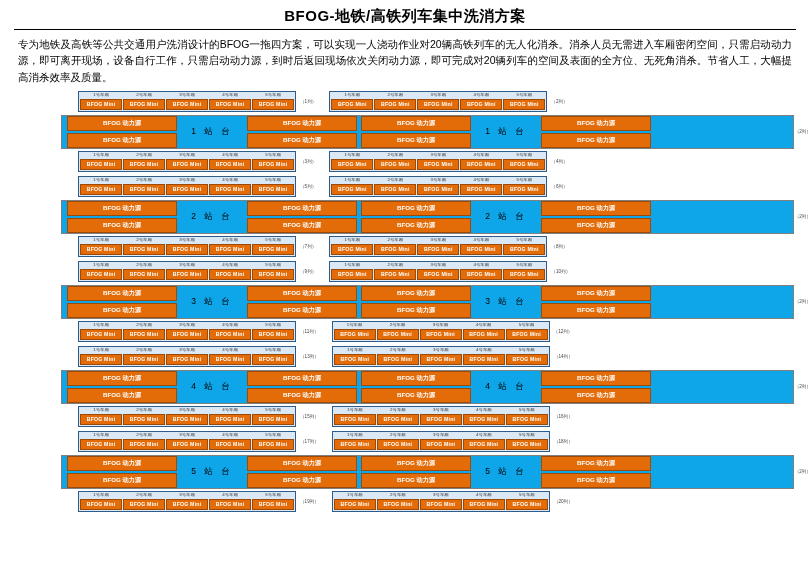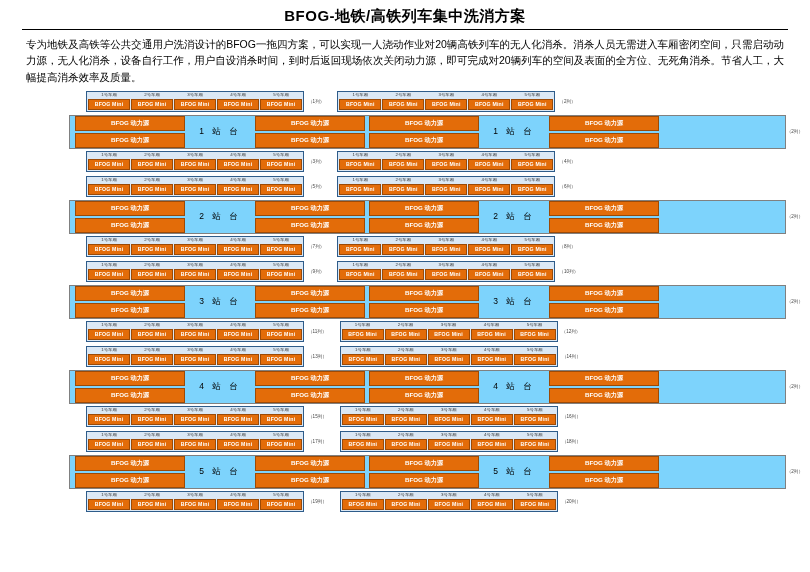--- a/index.html
+++ b/index.html
@@ -12,21 +12,21 @@
     height: 572px;
     font-family: "Liberation Sans", sans-serif;
     color: #000;
     overflow: hidden;
   }
   .page {
     position: relative;
     width: 810px;
     height: 572px;
     box-sizing: border-box;
-    padding: 0 22px;
+    padding: 0 14px;
   }
   .title {
     text-align: center;
     font-size: 15px;
     font-weight: bold;
     letter-spacing: 0.5px;
     padding-top: 7px;
     padding-bottom: 3px;
   }
   .title-rule {
@@ -103,21 +103,21 @@
   .row-tag {
     font-size: 4.6px;
     color: #444;
     margin-left: 4px;
     white-space: nowrap;
   }
 
   
   .platform-band {
     border: 1px solid #808080;
-    background: #7dd3fc;
+    background: #0ea5e9;
     margin: 2px 0 2px 45px;
     padding: 3px 5px;
     display: flex;
     align-items: center;
     gap: 4px;
     height: 34px;
     box-sizing: border-box;
     position: relative;
   }
   .psrc-col {
@@ -148,21 +148,21 @@
     color: #444;
   }
 </style>
 </head>
 <body>
 
 <div class="page">
 
   <div class="title">BFOG-地铁/高铁列车集中洗消方案</div>
   <div class="title-rule"></div>
-  <div class="desc">专为地铁及高铁等公共交通用户洗消设计的BFOG一拖四方案，可以实现一人浇动作业对20辆高铁列车的无人化消杀。消杀人员无需进入车厢密闭空间，只需启动动力源，无人化消杀，设备自行工作，用户自设消杀时间，到时后返回现场依次关闭动力源，即可完成对20辆列车的空间及表面的全方位、无死角消杀。节省人工，大幅提高消杀效率及质量。</div>
+  <div class="desc">专为地铁及高铁等公共交通用户洗消设计的BFOG一拖四方案，可以实现一人浇动作业对20辆高铁列车的无人化消杀。消杀人员无需进入车厢密闭空间，只需启动动力源，即可离开现场，设备自行工作，只需启动动力源，到时后返回现场依次关闭动力源，即可完成对20辆列车的空间及表面的全方位、无死角消杀。节省人工，大幅提高消杀效率及质量。</div>
 
   <div class="diagram" id="diagram-root">
       <div class="group">
         <div class="train-row">
           <div class="train-set">
             <div class="car">
               <span class="car-label">1号车厢</span>
               <span class="car-unit">BFOG Mini</span>
             </div>
             <div class="car">

